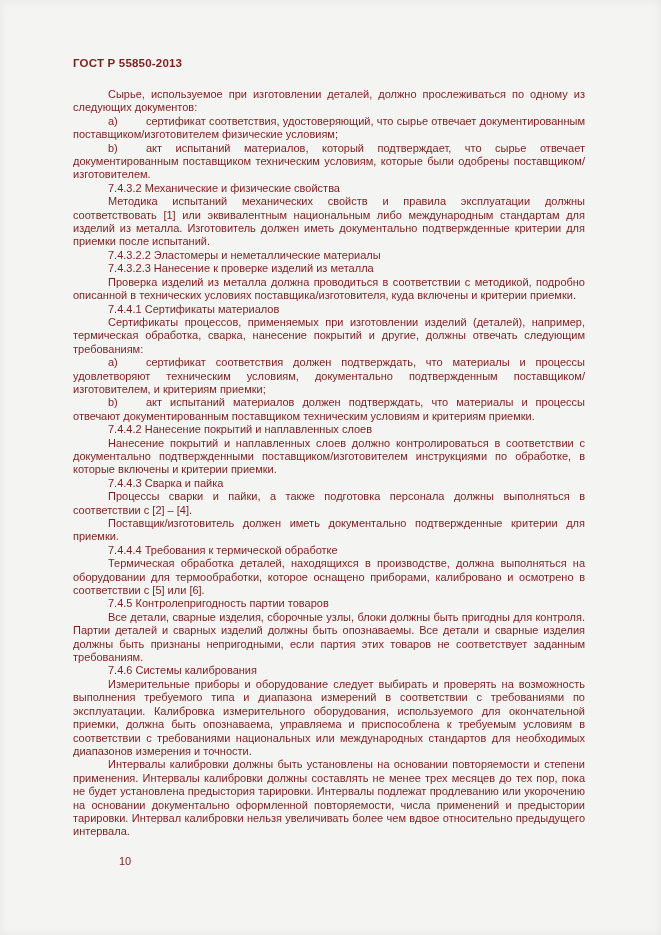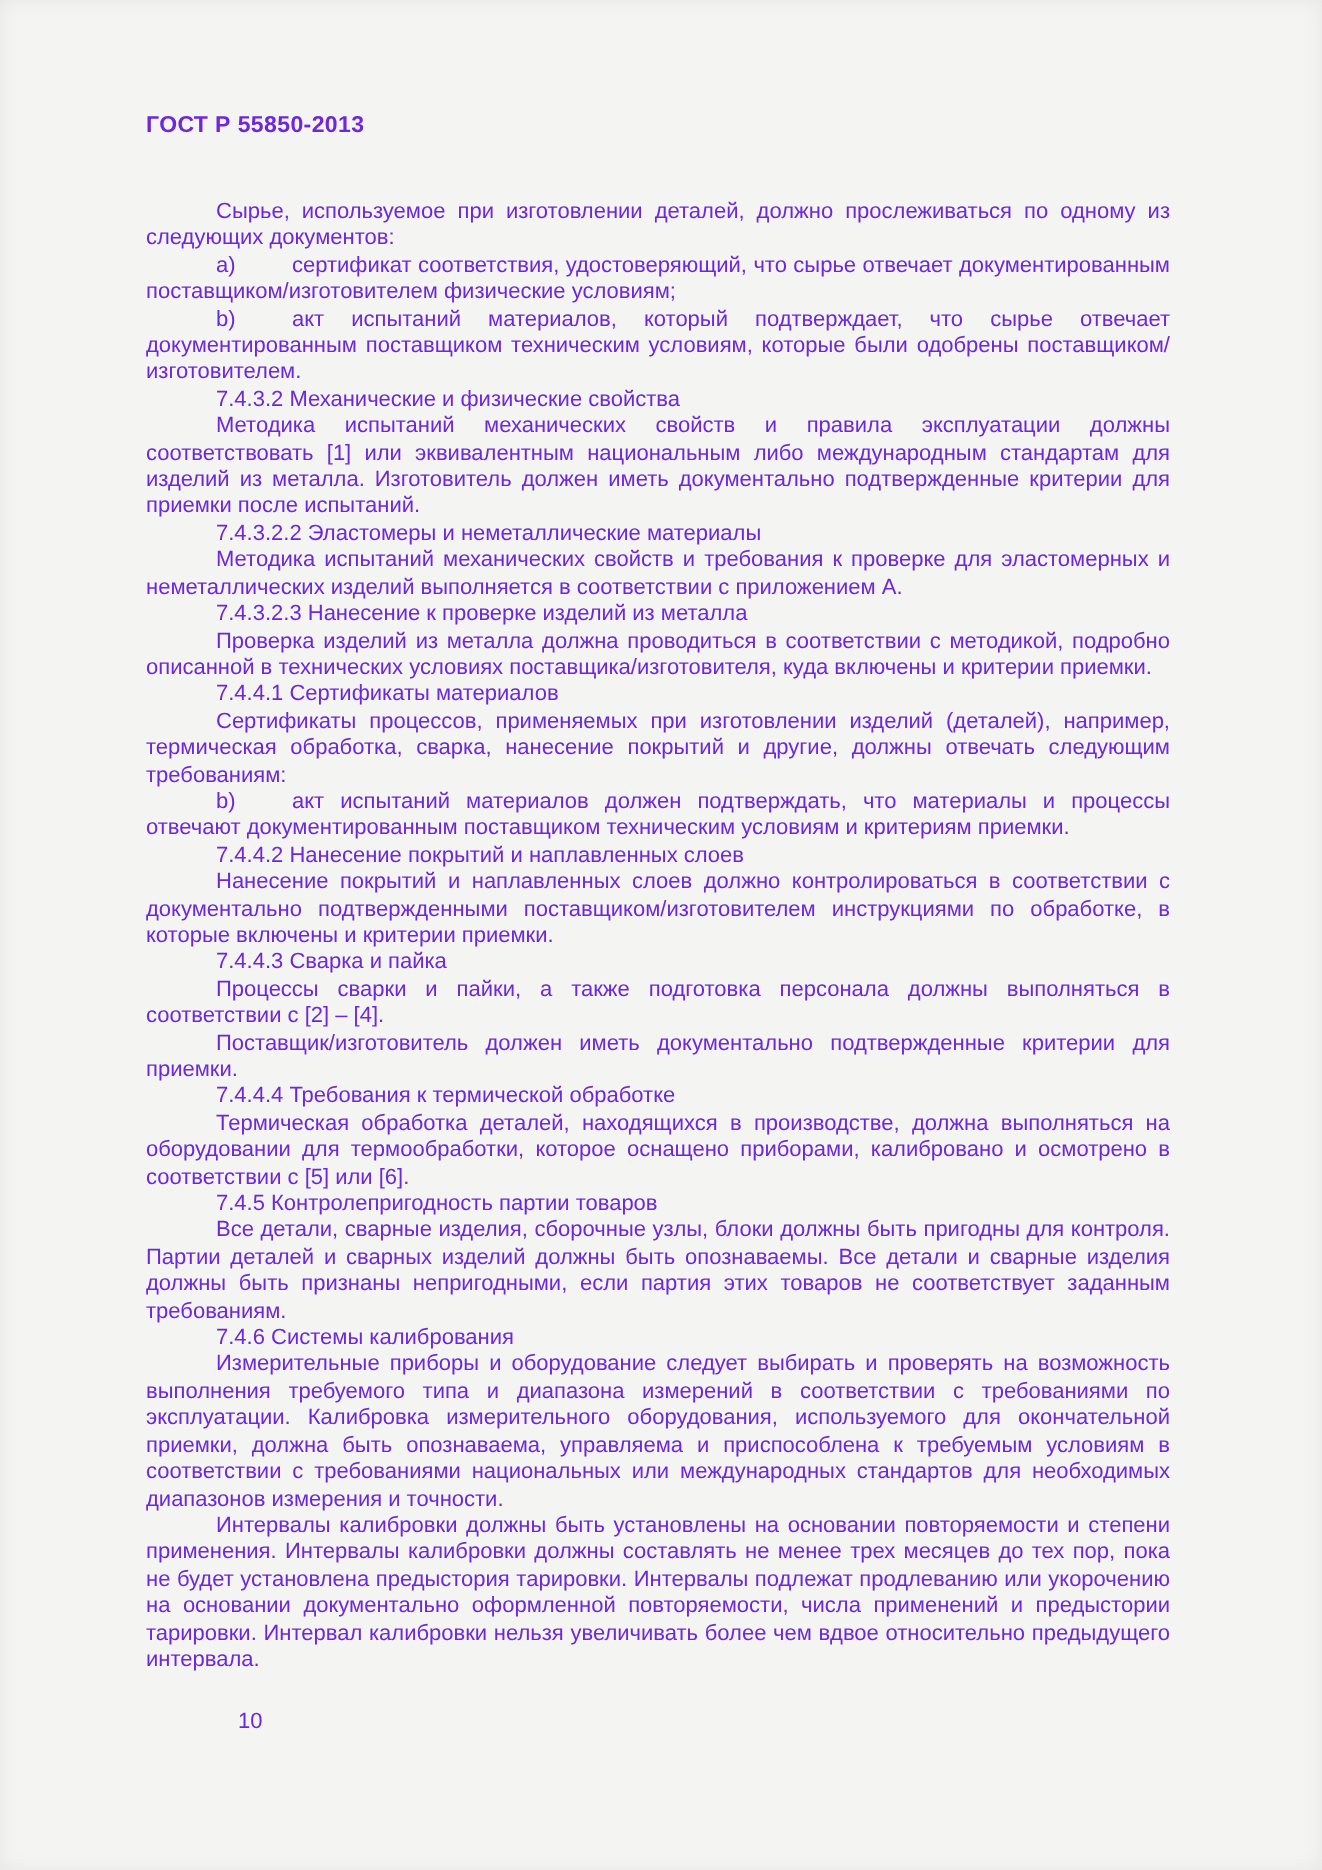--- a/index.html
+++ b/index.html
@@ -7,35 +7,35 @@
     padding: 0;
     background: #e9e9e7;
   }
   .page {
     position: relative;
     width: 661px;
     height: 935px;
     background: #f4f4f2;
     box-shadow: inset 0 0 10px rgba(0,0,0,0.06);
     font-family: "Liberation Sans", "DejaVu Sans", sans-serif;
-    color: #6d28d9;
+    color: #7f1d1d;
     overflow: hidden;
   }
   .doc-header {
     position: absolute;
     left: 73px;
     top: 57px;
     font-size: 11.5px;
     font-weight: bold;
     letter-spacing: 0.2px;
   }
   .doc-body {
     position: absolute;
     left: 73px;
-    top: 100px;
+    top: 88px;
     width: 512px;
     font-size: 11px;
     line-height: 13.4px;
     text-align: justify;
   }
   .para {
     margin: 0;
     text-indent: 35px;
   }
   .para .list-label {
@@ -57,25 +57,25 @@
 <div class="page">
   <div class="doc-header">ГОСТ Р 55850-2013</div>
 
   <div class="doc-body">
       <div class="para body">Сырье, используемое при изготовлении деталей, должно прослеживаться по одному из следующих документов:</div>
       <div class="para list"><span class="list-label">a)</span><span>сертификат соответствия, удостоверяющий, что сырье отвечает документированным поставщиком/изготовителем физические условиям;</span></div>
       <div class="para list"><span class="list-label">b)</span><span>акт испытаний материалов, который подтверждает, что сырье отвечает документированным поставщиком техническим условиям, которые были одобрены поставщиком/изготовителем.</span></div>
       <div class="para heading">7.4.3.2 Механические и физические свойства</div>
       <div class="para body">Методика испытаний механических свойств и правила эксплуатации должны соответствовать [1] или эквивалентным национальным либо международным стандартам для изделий из металла. Изготовитель должен иметь документально подтвержденные критерии для приемки после испытаний.</div>
       <div class="para heading">7.4.3.2.2 Эластомеры и неметаллические материалы</div>
-      <div class="para body">Методика испытаний механических свойств и требования к проверке для эластомерных и неметаллических изделий выполняется в соответствии с приложением А.</div>
       <div class="para heading">7.4.3.2.3 Нанесение к проверке изделий из металла</div>
       <div class="para body">Проверка изделий из металла должна проводиться в соответствии с методикой, подробно описанной в технических условиях поставщика/изготовителя, куда включены и критерии приемки.</div>
       <div class="para heading">7.4.4.1 Сертификаты материалов</div>
       <div class="para body">Сертификаты процессов, применяемых при изготовлении изделий (деталей), например, термическая обработка, сварка, нанесение покрытий и другие, должны отвечать следующим требованиям:</div>
+      <div class="para list"><span class="list-label">a)</span><span>сертификат соответствия должен подтверждать, что материалы и процессы удовлетворяют техническим условиям, документально подтвержденным поставщиком/изготовителем, и критериям приемки;</span></div>
       <div class="para list"><span class="list-label">b)</span><span>акт испытаний материалов должен подтверждать, что материалы и процессы отвечают документированным поставщиком техническим условиям и критериям приемки.</span></div>
       <div class="para heading">7.4.4.2 Нанесение покрытий и наплавленных слоев</div>
       <div class="para body">Нанесение покрытий и наплавленных слоев должно контролироваться в соответствии с документально подтвержденными поставщиком/изготовителем инструкциями по обработке, в которые включены и критерии приемки.</div>
       <div class="para heading">7.4.4.3 Сварка и пайка</div>
       <div class="para body">Процессы сварки и пайки, а также подготовка персонала должны выполняться в соответствии с [2] – [4].</div>
       <div class="para body">Поставщик/изготовитель должен иметь документально подтвержденные критерии для приемки.</div>
       <div class="para heading">7.4.4.4 Требования к термической обработке</div>
       <div class="para body">Термическая обработка деталей, находящихся в производстве, должна выполняться на оборудовании для термообработки, которое оснащено приборами, калибровано и осмотрено в соответствии с [5] или [6].</div>
       <div class="para heading">7.4.5 Контролепригодность партии товаров</div>
       <div class="para body">Все детали, сварные изделия, сборочные узлы, блоки должны быть пригодны для контроля. Партии деталей и сварных изделий должны быть опознаваемы. Все детали и сварные изделия должны быть признаны непригодными, если партия этих товаров не соответствует заданным требованиям.</div>

